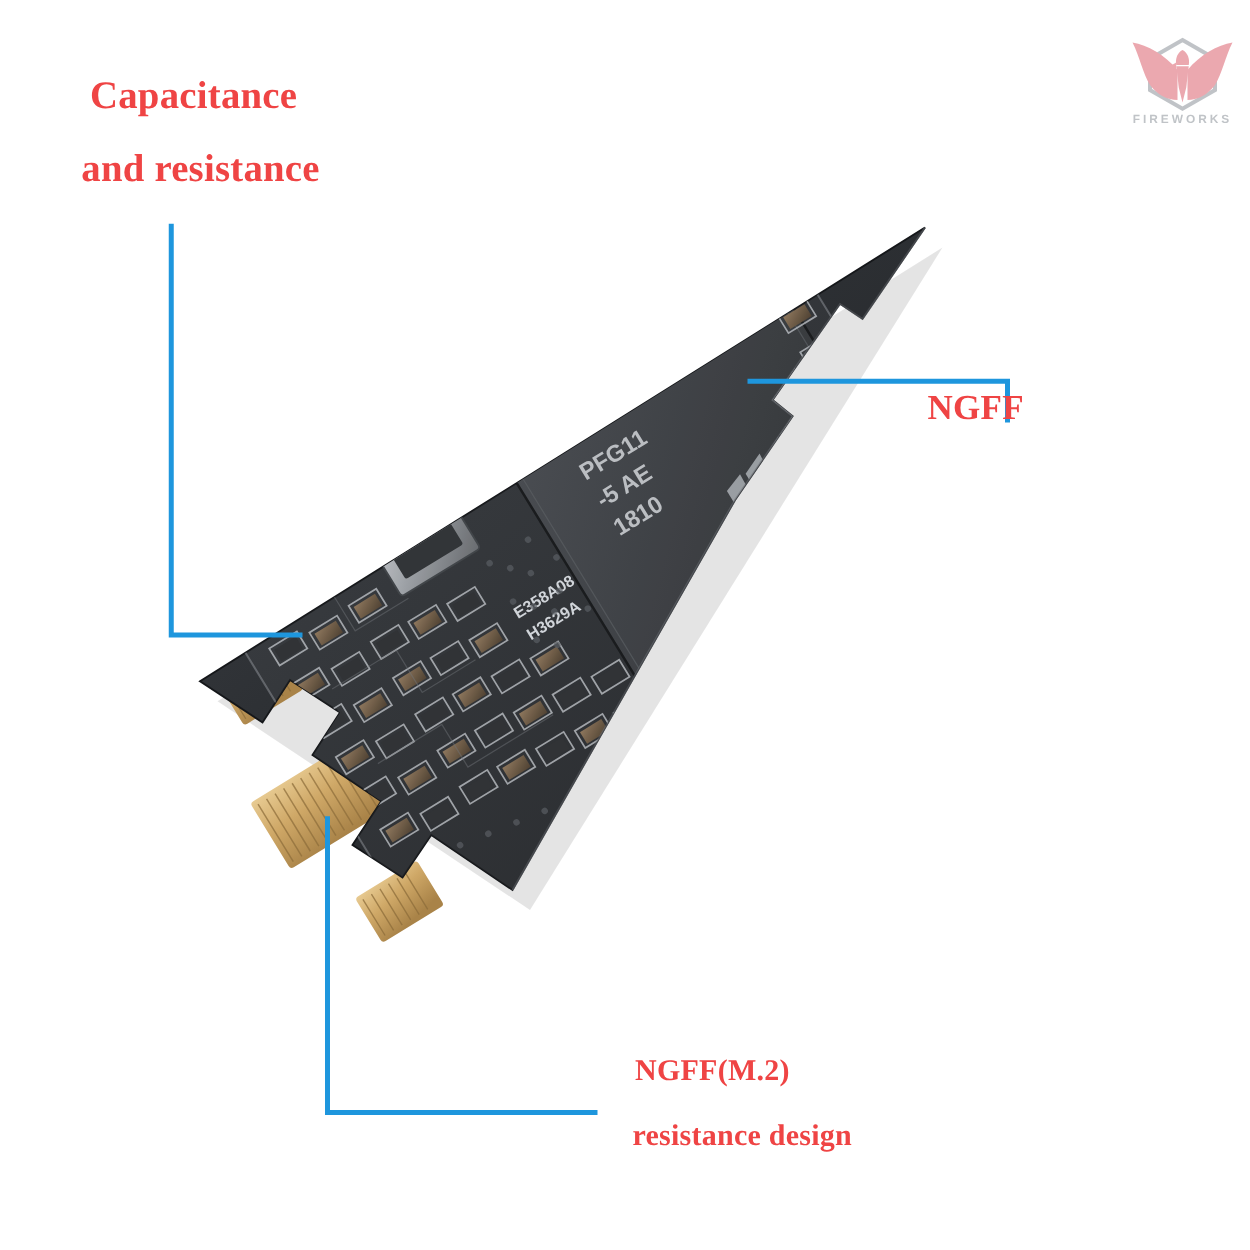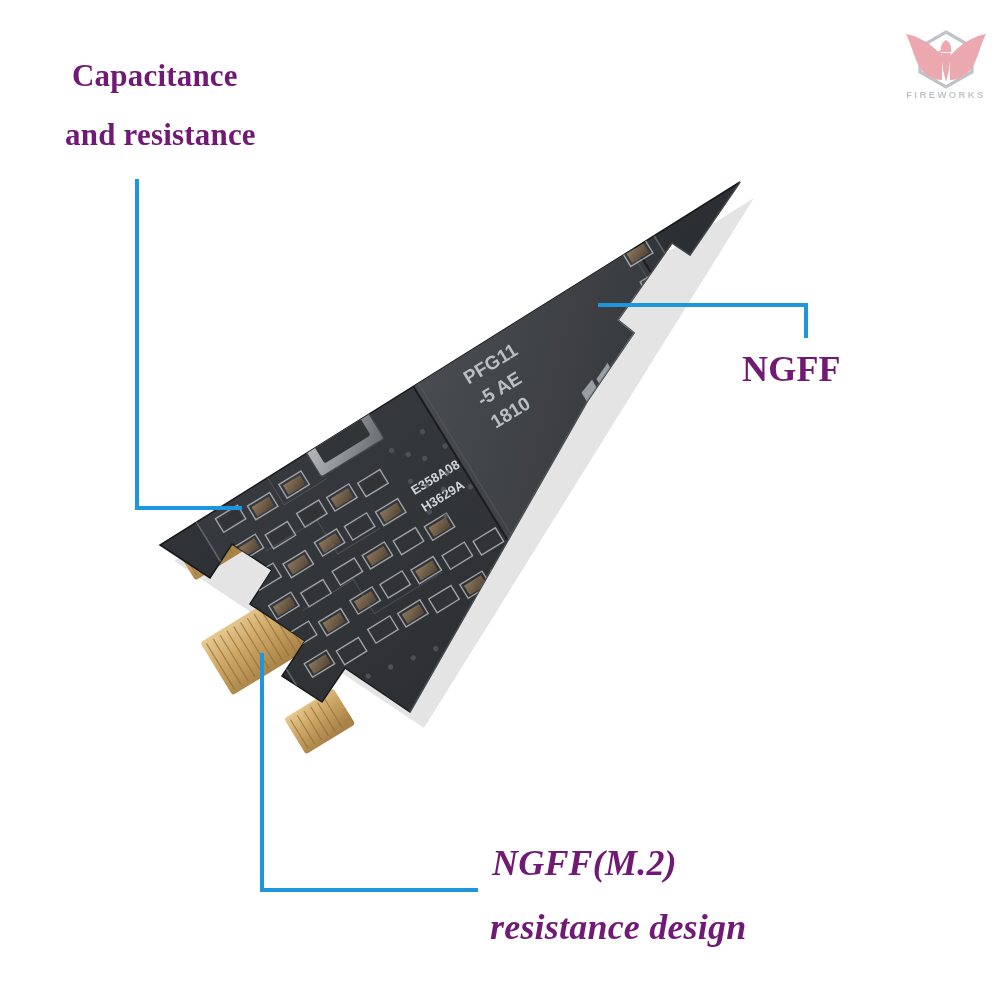--- a/index.html
+++ b/index.html
@@ -10,35 +10,35 @@
     overflow:hidden;
     position:relative;
   }
   #stage{position:absolute;left:0;top:0;width:1000px;height:1000px;}
 
   
   .anno{
     position:absolute;
     font-family:"Liberation Serif",serif;
     font-weight:bold;
-    color:#701a75;
+    color:#ef4444;
     white-space:nowrap;
     line-height:1.0;
     letter-spacing:0.2px;
   }
   .anno .ln{display:block;}
   .anno .ln + .ln{margin-top:28px;text-align:right;}
 
   #anno-capacitance{left:72px;top:60px;font-size:31px;}
   #anno-capacitance .ln2{margin-left:-7px;}
 
-  #anno-ngff-fixed{left:742px;top:351px;font-size:36px;font-family:Liberation Serif, serif;}
+  #anno-ngff-fixed{left:742px;top:313px;font-size:28px;font-family:Liberation Serif, serif;}
   #anno-ngff-fixed .ln2{margin-left:-33px;}
 
-  #anno-ngff-m2{left:492px;top:845px;font-size:36px;font-style:italic;}
+  #anno-ngff-m2{left:508px;top:845px;font-size:24px;}
   #anno-ngff-m2 .ln2{margin-left:-2px;}
 
   
   #leaders{position:absolute;left:0;top:0;width:1000px;height:1000px;}
 
   
   #logo{
     position:absolute;left:898px;top:22px;width:96px;height:80px;
     opacity:0.62;
   }

